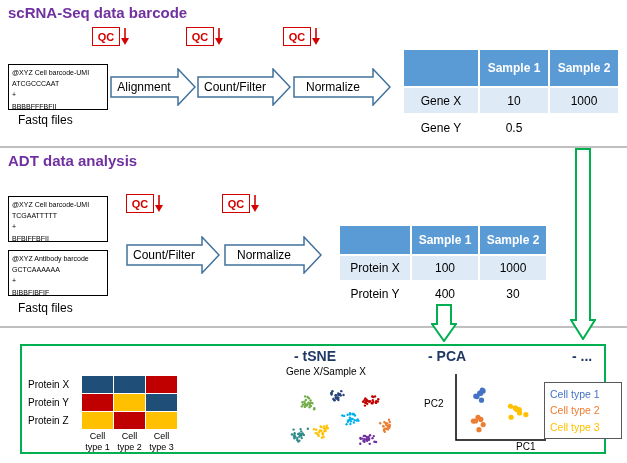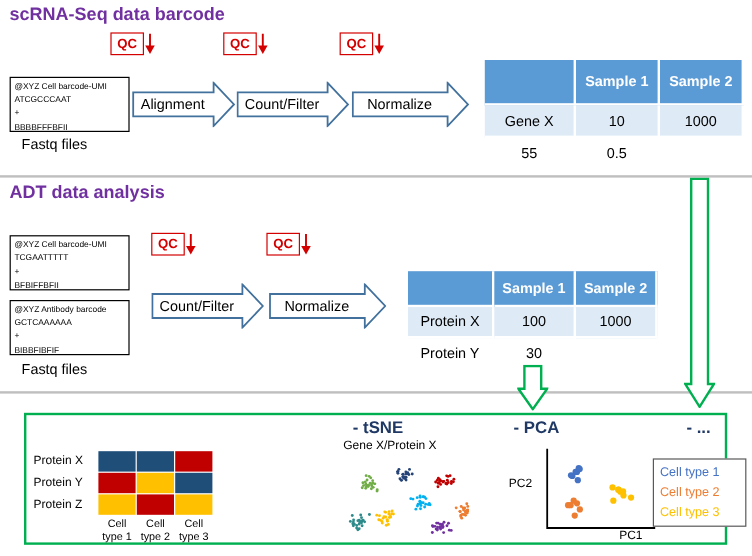--- a/index.html
+++ b/index.html
@@ -99,21 +99,21 @@
     <span class="step-label">Normalize</span>
   </div>
 
   <div class="dtable t1" style="left:404px;top:50px;grid-template-columns:76px 70px 70px">
     <div class="th"></div>
     <div class="th">Sample 1</div>
     <div class="th">Sample 2</div>
     <div class="td band">Gene X</div>
     <div class="td band">10</div>
     <div class="td band">1000</div>
-    <div class="td">55</div>
+    <div class="td">Gene Y</div>
     <div class="td">0.5</div>
   </div>
 
   <div class="divider" style="top:146px"></div>
 
   <h1 class="sec-title" style="left:8px;top:152px">ADT data analysis</h1>
 
   <div class="qc-group" style="left:126px;top:194px">
     <div class="qc-box">QC</div>
     <svg class="qc-arrow" width="10" height="18" viewBox="0 0 10 18">
@@ -157,20 +157,21 @@
   </div>
 
   <div class="dtable t2" style="left:340px;top:226px;grid-template-columns:72px 68px 68px">
     <div class="th"></div>
     <div class="th">Sample 1</div>
     <div class="th">Sample 2</div>
     <div class="td band">Protein X</div>
     <div class="td band">100</div>
     <div class="td band">1000</div>
     <div class="td">Protein Y</div>
+    <div class="td">400</div>
     <div class="td">30</div>
   </div>
 
   <div class="divider" style="top:326px"></div>
 
   <svg class="green-arrow" style="left:431px;top:304px" width="26" height="38" viewBox="0 0 26 38">
     <path d="M6,1 L20,1 L20,20 L25,20 L13,37 L1,20 L6,20 Z"></path>
   </svg>
   <svg class="green-arrow" style="left:570px;top:148px" width="26" height="192" viewBox="0 0 26 192">
     <path d="M6,1 L20,1 L20,172 L25,172 L13,191 L1,172 L6,172 Z"></path>
@@ -193,21 +194,21 @@
     <div class="hm-cell" style="background: rgb(255, 192, 0);"></div>
     <div class="hm-cell" style="background: rgb(192, 0, 0);"></div>
     <div class="hm-cell" style="background: rgb(255, 192, 0);"></div>
   </div>
 
   <div class="hm-collabel" style="left:82px;top:431px">Cell type 1</div>
   <div class="hm-collabel" style="left:114px;top:431px">Cell type 2</div>
   <div class="hm-collabel" style="left:146px;top:431px">Cell type 3</div>
 
   <div class="dark-label" style="left:294px;top:348px">- tSNE</div>
-  <div class="tsne-sub" style="left:286px;top:366px">Gene X/Protein X</div>
+  <div class="tsne-sub" style="left:286px;top:366px">Gene X/Sample X</div>
   <div class="tsne-plot" style="left:283px;top:379px;width:125px;height:72px">
     <svg width="125" height="72" viewBox="0 0 125 72">
         <circle cx="31.33159722222222" cy="29.101856138545955" r="1.2" fill="#70AD47"></circle>
         <circle cx="27.546720679012346" cy="21.54900977366255" r="1.2" fill="#70AD47"></circle>
         <circle cx="29.354436728395065" cy="24.222500857338822" r="1.2" fill="#70AD47"></circle>
         <circle cx="31.199189814814815" cy="30.20874914266118" r="1.2" fill="#70AD47"></circle>
         <circle cx="18.858757716049382" cy="27.408989197530865" r="1.2" fill="#70AD47"></circle>
         <circle cx="21.444251543209877" cy="22.650381515775035" r="1.2" fill="#70AD47"></circle>
         <circle cx="22.40011574074074" cy="26.13045696159122" r="1.2" fill="#70AD47"></circle>
         <circle cx="26.504128086419755" cy="24.194894547325102" r="1.2" fill="#70AD47"></circle>

